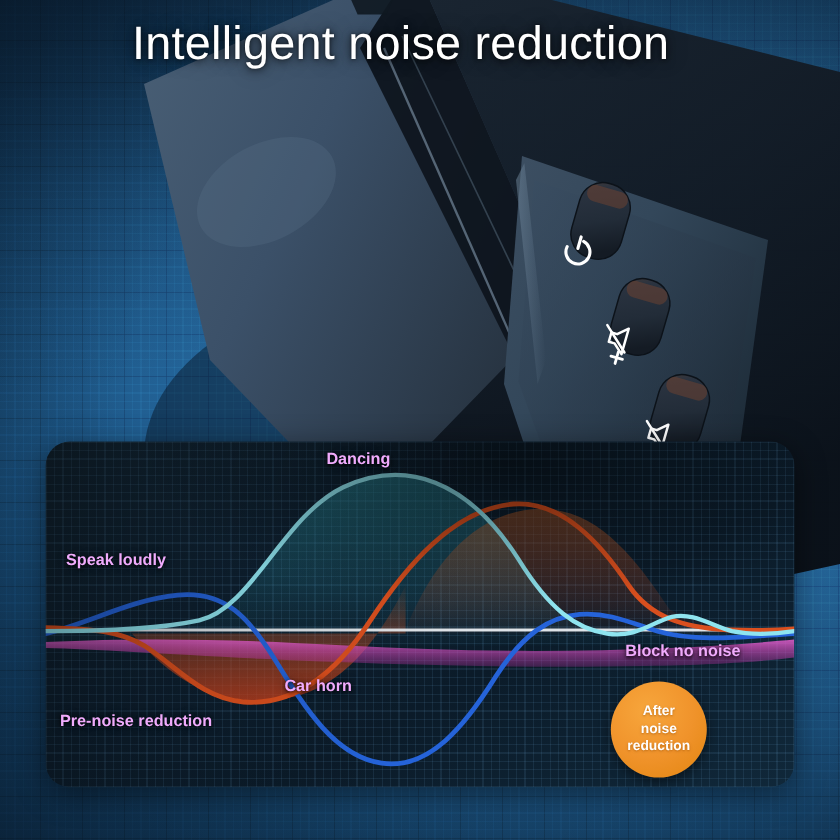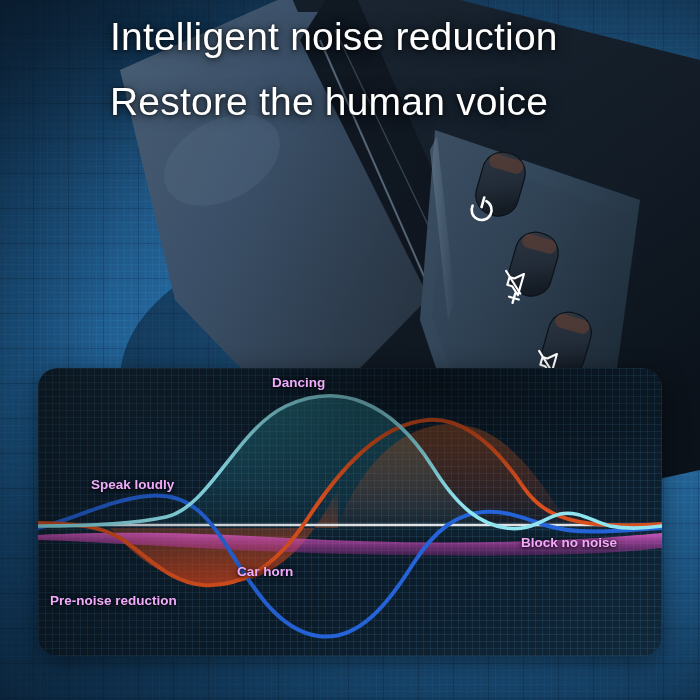--- a/index.html
+++ b/index.html
@@ -100,21 +100,21 @@
   
   .clabel {
     position: absolute;
     color: #f0abfc;
     font-size: 13.5px;
     font-weight: 700;
     white-space: nowrap;
     text-shadow: 0 1px 3px rgba(0,0,0,0.85), 0 0 7px rgba(0,0,0,0.6);
   }
   #label-dancing        { left: 272px; top: 375px; }
-  #label-speak-loudly   { left: 55px;  top: 477px; margin-left: 36px; }
+  #label-speak-loudly   { left: 55px;  top: 459px; }
   #label-block-no-noise { left: 521px; top: 535px; }
   #label-pre-noise      { left: 50px;  top: 593px; }
   #label-car-horn       { left: 237px; top: 564px; }
 
   
   .badge {
     position: absolute;
     left: 509px;
     top: 568px;
     width: 80px;
@@ -237,21 +237,20 @@
           <path d="M -9 -10 L 11 8" stroke="#ffffff" stroke-width="2.1" stroke-linecap="round"></path>
           <path d="M 1 15 L 11 15" stroke="#ffffff" stroke-width="2.3" stroke-linecap="round"></path>
         </g>
 
         <path d="M 300 400 L 470 470 L 620 415 L 640 520 L 330 520 Z" fill="#0c1118" opacity="0.95"></path>
       </g>
     </svg>
   </div>
 
   <div class="headline" id="headline-1">Intelligent noise reduction</div>
-  <div class="headline" id="headline-2">Restore the human voice</div>
 
   <div class="chart-panel">
     <div class="chart-grid"></div>
 
     <svg class="chart-svg" viewBox="0 0 624 288" preserveAspectRatio="none">
       <defs>
         <linearGradient id="cyanFill" x1="0" y1="0" x2="0" y2="1">
           <stop offset="0%" stop-color="#3ec8d8" stop-opacity="0.75"></stop>
           <stop offset="100%" stop-color="#2aa0b4" stop-opacity="0.05"></stop>
         </linearGradient>
@@ -303,14 +302,19 @@
 
     <div class="chart-shade"></div>
   </div>
 
   <div class="clabel" id="label-dancing">Dancing</div>
   <div class="clabel" id="label-speak-loudly">Speak loudly</div>
   <div class="clabel" id="label-block-no-noise">Block no noise</div>
   <div class="clabel" id="label-pre-noise">Pre-noise reduction</div>
   <div class="clabel" id="label-car-horn">Car horn</div>
 
+  <div class="badge">
+    <span>After</span>
+    <span>noise</span>
+    <span>reduction</span>
+  </div>
 
 </div>
 
 </body></html>

